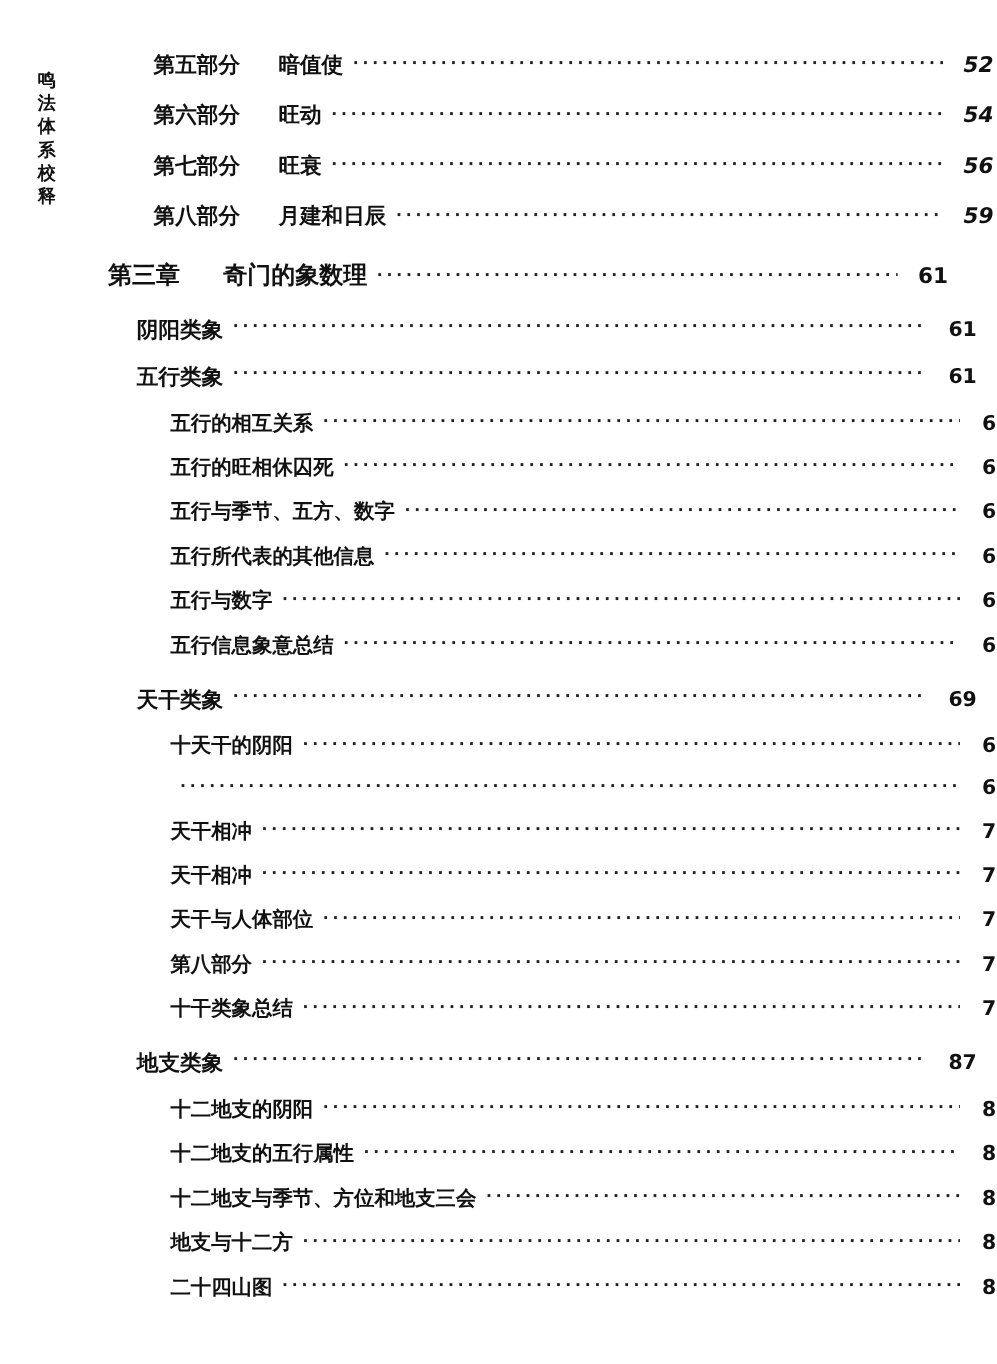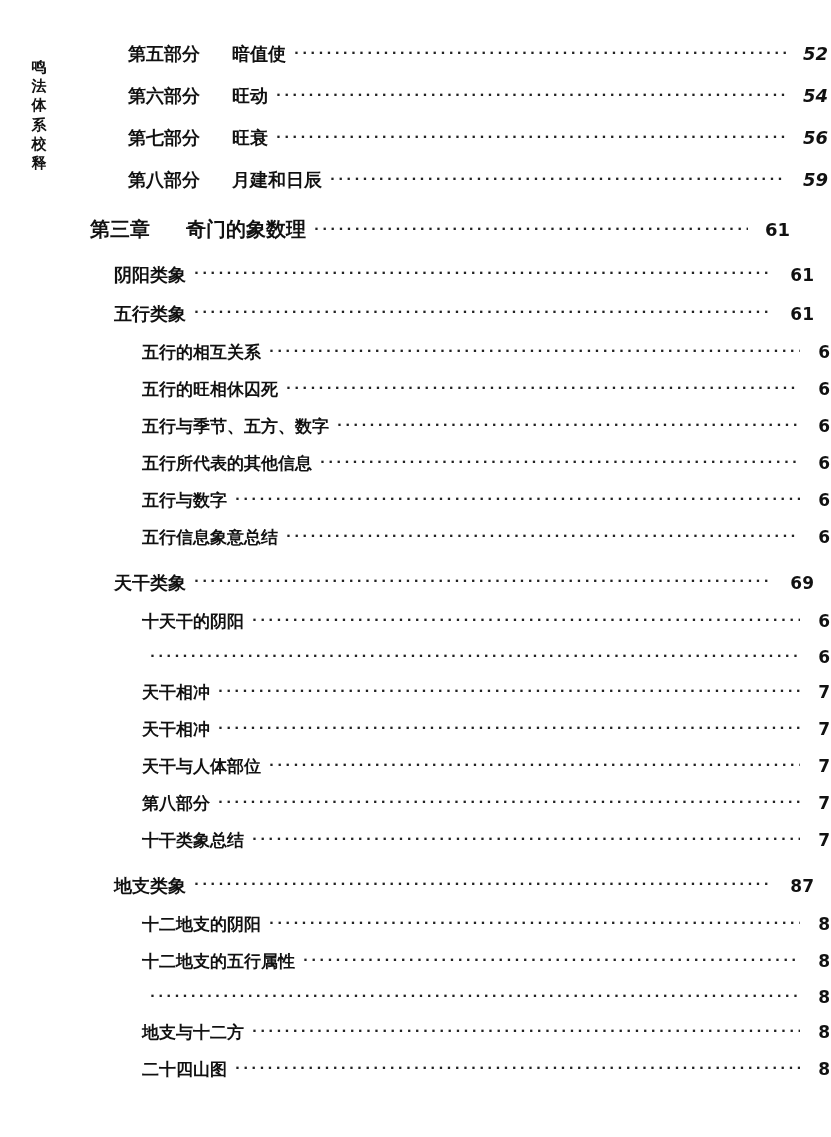--- a/index.html
+++ b/index.html
@@ -275,20 +275,21 @@
     <span class="page">87</span>
   </div>
 
   <div class="row lvl-2">
     <span class="label">十二地支的五行属性</span>
     <span class="dots">·····················································································································</span>
     <span class="page">87</span>
   </div>
 
   <div class="row lvl-2">
+    <span class="label">十二地支与季节、方位和地支三会</span>
     <span class="dots">·····················································································································</span>
     <span class="page">87</span>
   </div>
 
   <div class="row lvl-2">
     <span class="label">地支与十二方</span>
     <span class="dots">·····················································································································</span>
     <span class="page">88</span>
   </div>
 

